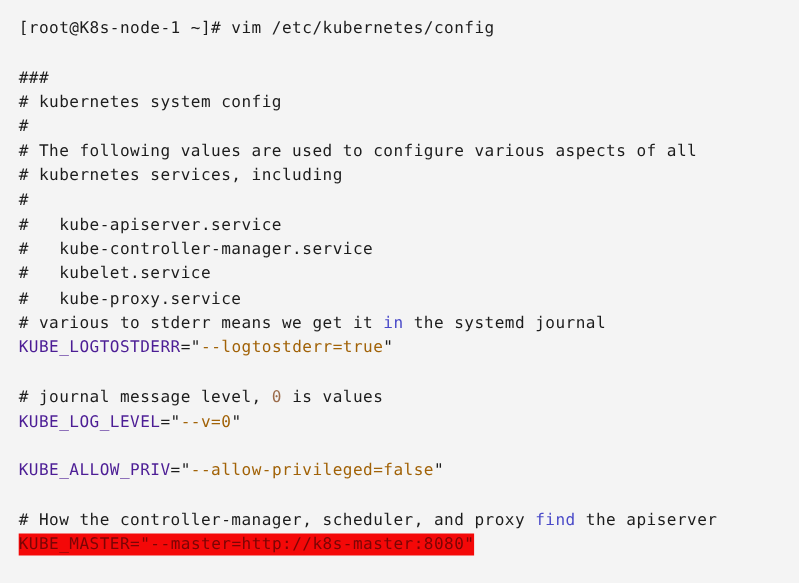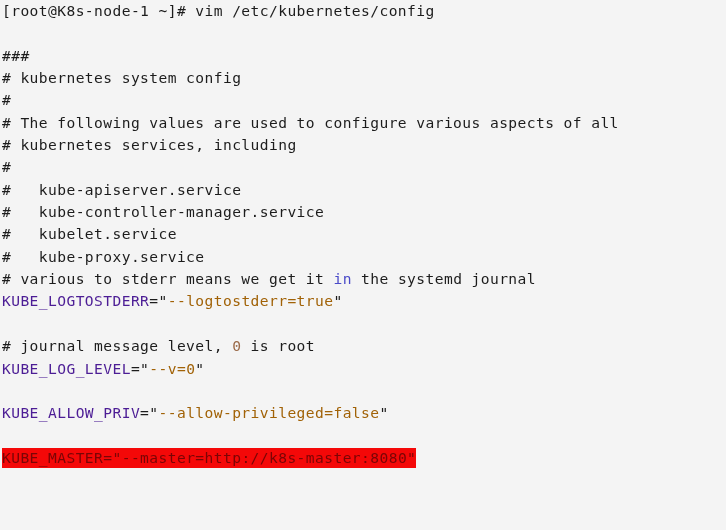--- a/index.html
+++ b/index.html
@@ -12,21 +12,21 @@
     height: 530px;
     background: #f4f4f4;
     font-family: "DejaVu Sans Mono", "Liberation Mono", monospace;
     overflow: hidden;
   }
   .terminal {
     position: relative;
     width: 726px;
     height: 530px;
     background: #f4f4f4;
-    padding: 0;
+    padding: 15px;
     box-sizing: border-box;
   }
   .line {
     height: 22.35px;
     line-height: 22.35px;
     font-size: 14.6px;
     letter-spacing: 0.42px;
     white-space: pre;
     color: #1c1c1c;
     padding-left: 2px;
@@ -103,34 +103,35 @@
   
   <div class="line"><span class="tok-comment"># various to stderr means we get it </span><span class="tok-keyword">in</span><span class="tok-comment"> the systemd journal</span></div>
 
   
   <div class="line"><span class="tok-var">KUBE_LOGTOSTDERR</span><span class="tok-quote">="</span><span class="tok-string">--logtostderr=true</span><span class="tok-quote">"</span></div>
 
   
   <div class="line blank">&nbsp;</div>
 
   
-  <div class="line"><span class="tok-comment"># journal message level, </span><span class="tok-number">0</span><span class="tok-comment"> is root</span></div>
+  <div class="line"><span class="tok-comment"># journal message level, </span><span class="tok-number">0</span><span class="tok-comment"> is values</span></div>
 
   
   <div class="line"><span class="tok-var">KUBE_LOG_LEVEL</span><span class="tok-quote">="</span><span class="tok-string">--v=0</span><span class="tok-quote">"</span></div>
 
   
   <div class="line blank">&nbsp;</div>
 
   
 
   
   <div class="line"><span class="tok-var">KUBE_ALLOW_PRIV</span><span class="tok-quote">="</span><span class="tok-string">--allow-privileged=false</span><span class="tok-quote">"</span></div>
 
   
   <div class="line blank">&nbsp;</div>
 
   
+  <div class="line"><span class="tok-comment"># How the controller-manager, scheduler, and proxy </span><span class="tok-keyword">find</span><span class="tok-comment"> the apiserver</span></div>
 
   
   <div class="line highlight"><span class="hl-bg"><span>KUBE_MASTER</span><span>="</span><span>--master=http://k8s-master:8080</span><span>"</span></span></div>
 
 </div>
 
 </body></html>

